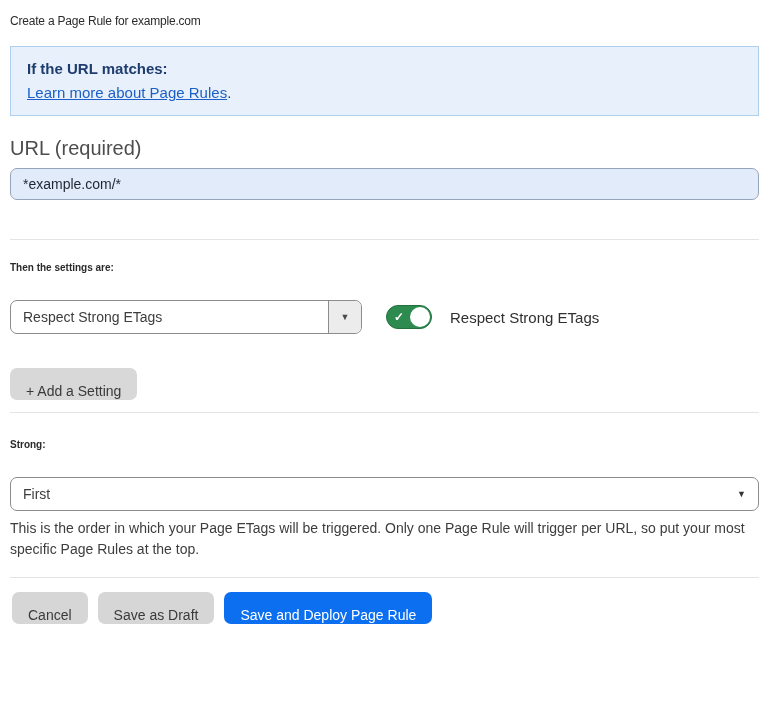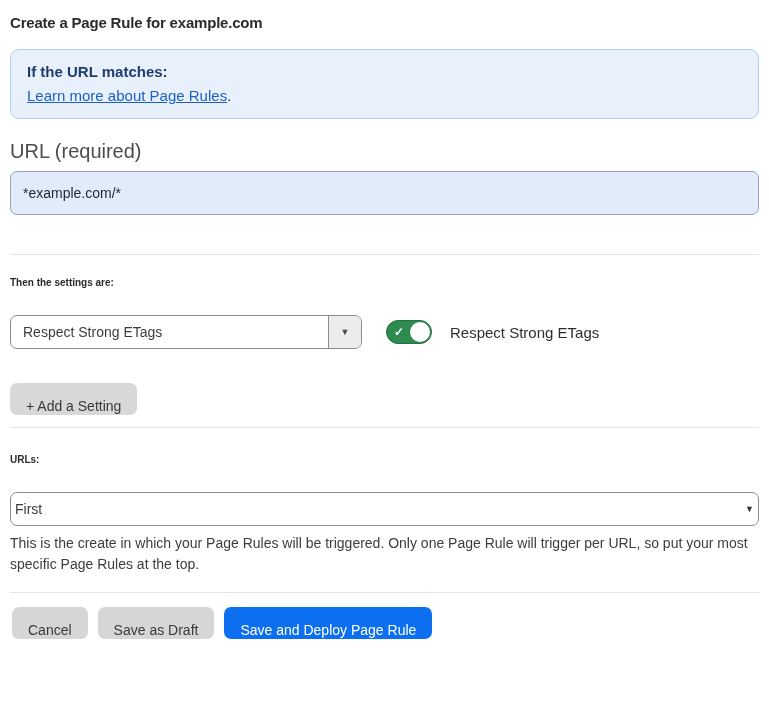--- a/index.html
+++ b/index.html
@@ -7,42 +7,42 @@
   body {
     width: 769px; height: 718px;
     background: #ffffff;
     font-family: "Liberation Sans", sans-serif;
     color: #2f2f2f;
     overflow: hidden;
   }
   .container { padding: 10px 10px 0 10px; }
 
   .page-title {
-    font-size: 15px; font-weight: bold; color: #2b2b2b;
+    font-size: 12px; font-weight: normal; color: #2b2b2b;
     margin: 4px 0 18px 0; letter-spacing: -0.2px;
   }
 
   .info-box {
     background: #e8f1fb;
     border: 1px solid #b0cfec;
-    border-radius: 9px;
+    border-radius: 0;
     padding: 10px 16px;
     color: #1e3d6e;
     font-size: 15px;
     line-height: 24px;
     margin: 0 0 21px 0;
   }
   .info-heading { font-weight: bold; }
   .info-link { color: #1b5fc7; text-decoration: underline; cursor: pointer; text-align: center; }
   .info-link-suffix { color: #1e3d6e; }
 
   .field-label { font-size: 20px; color: #4d4d4d; margin: 0 0 8px 0; }
 
   .url-input {
-    display: block; width: 100%; height: 44px;
+    display: block; width: 100%; height: 32px;
     background: #e2ebf9;
     border: 1px solid #96a5bd;
     border-radius: 7px;
     padding: 0 12px;
     font-family: "Liberation Sans", sans-serif;
     font-size: 14px; color: #1f2633;
     outline: none;
   }
 
   .divider { border: none; border-top: 1px solid #e4e4e4; margin: 0; }
@@ -102,21 +102,21 @@
   .btn-gray { background: #d6d6d6; color: #3a3a3a; }
   .btn-blue { background: #0c6ff0; color: #ffffff; }
   .add-setting-btn { margin-top: 34px; background: #d8d8d8; }
 
   .order-select {
     width: 100%; height: 34px;
     background: #ffffff;
     border: 1px solid #8c8c8c;
     border-radius: 7px;
     display: flex; align-items: center; justify-content: space-between;
-    padding: 0 4px;
+    padding: 0 12px;
     font-size: 14px; color: #3d3d3d;
     cursor: pointer;
   }
   .order-select .tri { color: #333333; }
 
   .help-text {
     font-size: 14px; line-height: 21px; color: #3d3d3d;
     margin: 7px 0 0 0; max-width: 748px;
   }
 
@@ -155,29 +155,29 @@
         <span class="knob"></span>
       </div>
       <span class="toggle-label">Respect Strong ETags</span>
     </div>
   </div>
 
   <button class="btn btn-gray add-setting-btn">+ Add a Setting</button>
 
   <hr class="divider divider-2">
 
-  <h2 class="section-heading">URLs:</h2>
+  <h2 class="section-heading">Strong:</h2>
 
 
   <div class="order-select">
     <span>First</span>
     <span class="tri">▼</span>
   </div>
 
-  <p class="help-text">This is the create in which your Page Rules will be triggered. Only one Page Rule will trigger per URL, so put your most specific Page Rules at the top.</p>
+  <p class="help-text">This is the order in which your Page ETags will be triggered. Only one Page Rule will trigger per URL, so put your most specific Page Rules at the top.</p>
 
   <hr class="divider divider-3">
 
   <div class="footer">
     <button class="btn btn-gray">Cancel</button>
     <button class="btn btn-gray">Save as Draft</button>
     <button class="btn btn-blue">Save and Deploy Page Rule</button>
   </div>
 
 </div>

